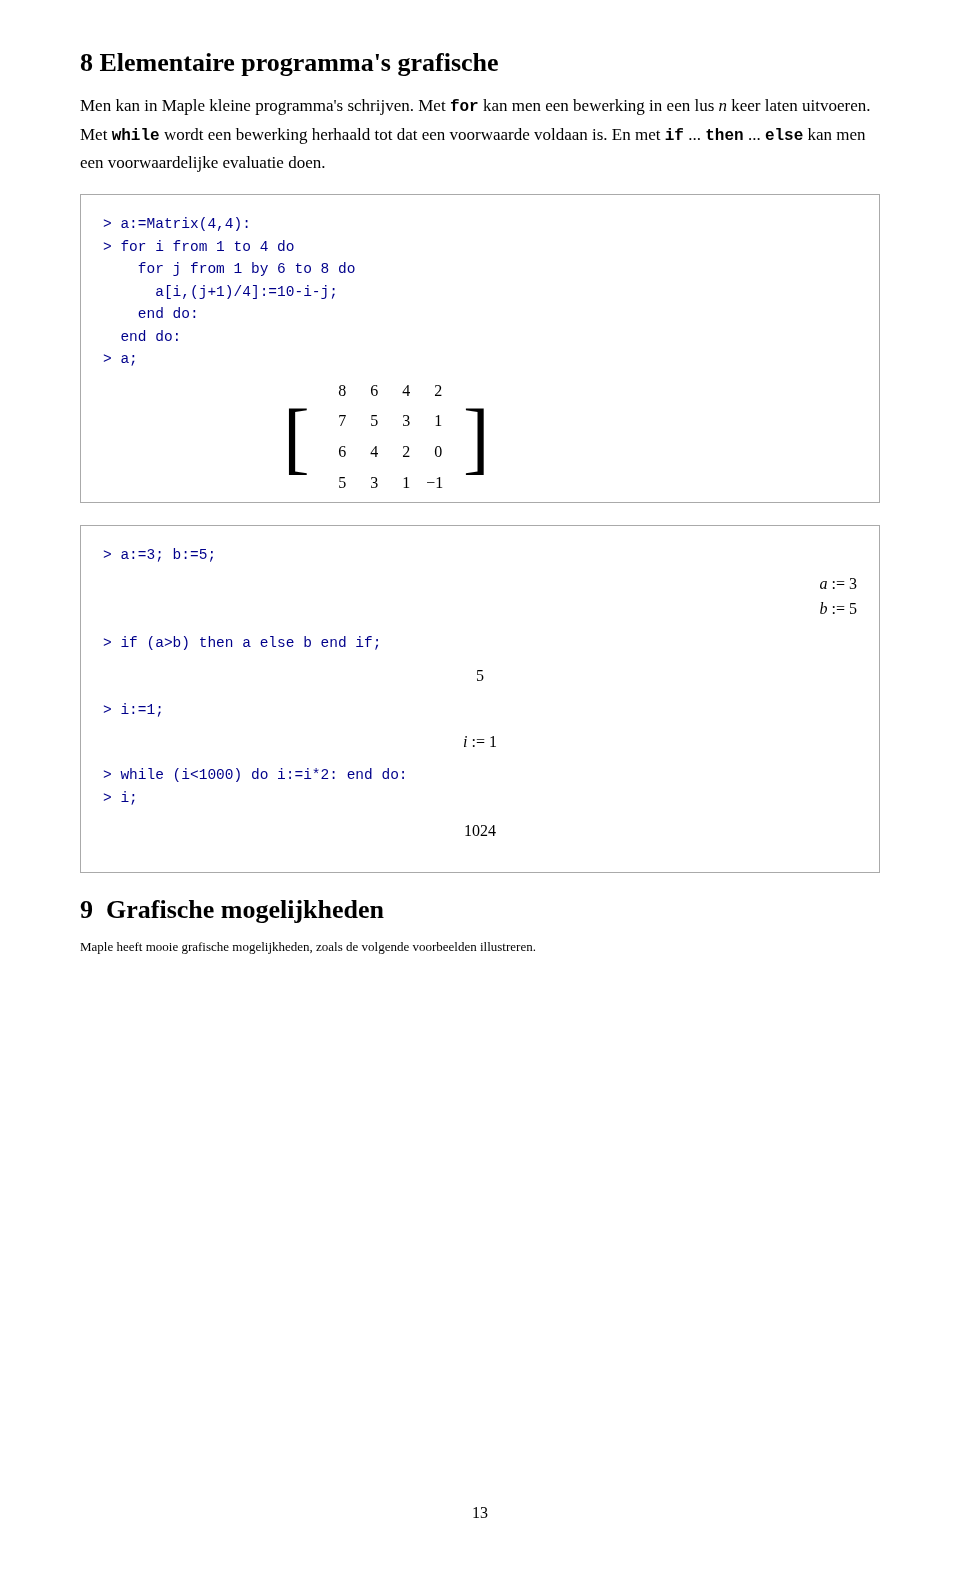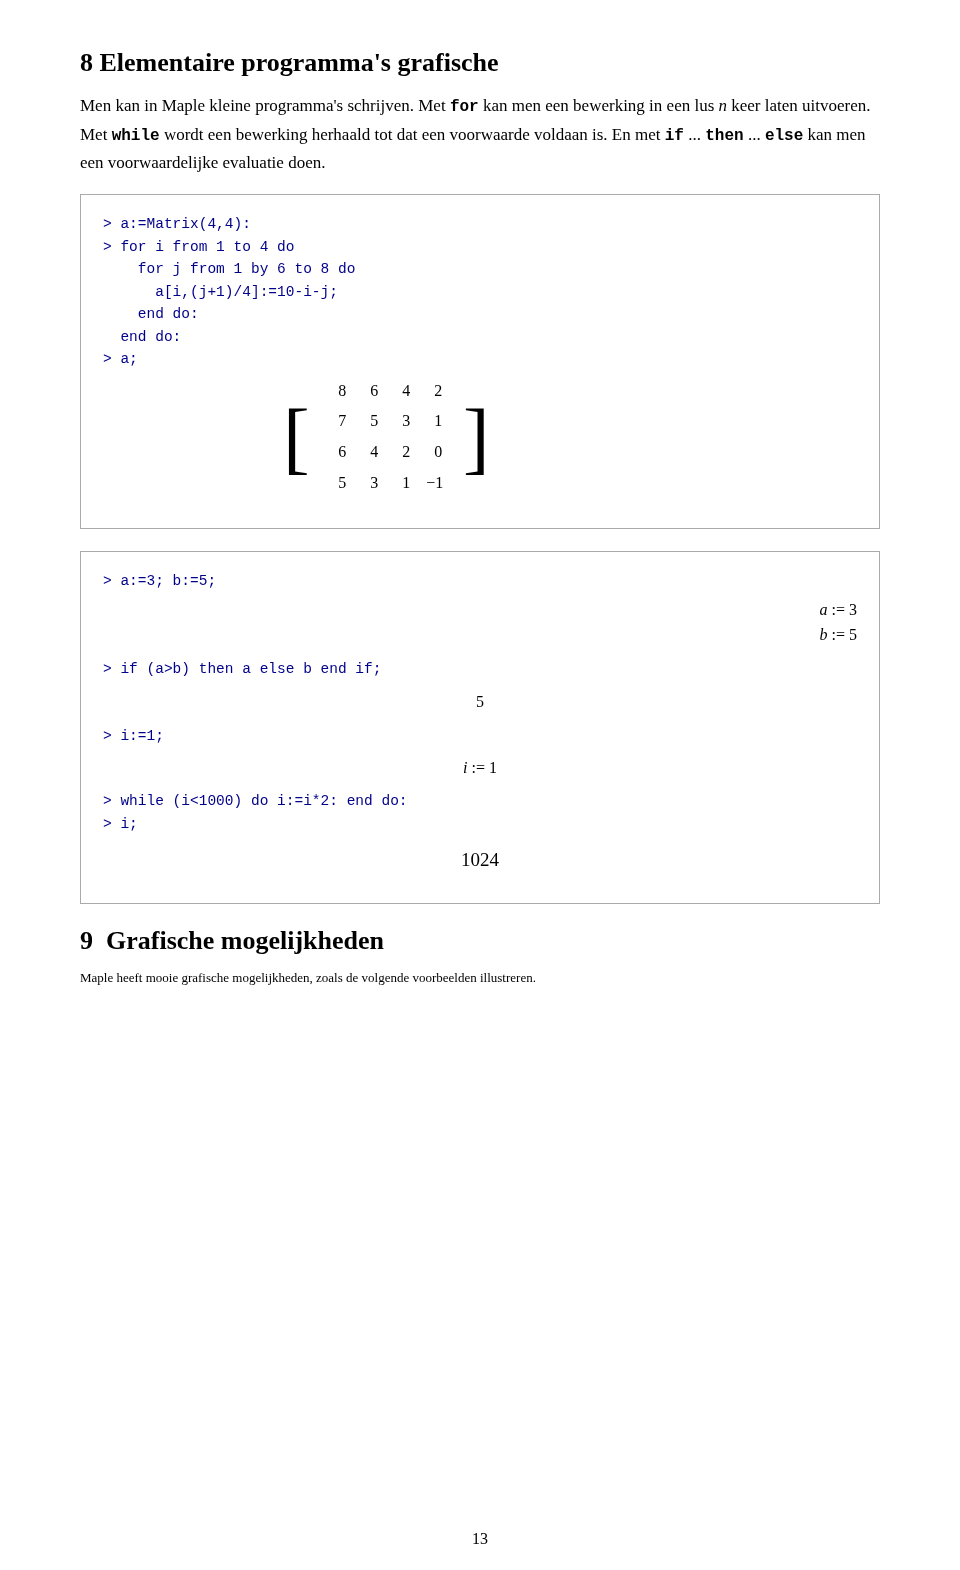--- a/index.html
+++ b/index.html
@@ -25,21 +25,21 @@
       margin-bottom: 18px;
     }
     .intro-text code, .inline-code {
       font-family: "Courier New", Courier, monospace;
       font-size: 16px;
       font-weight: bold;
       color: #000;
     }
     .code-box {
       border: 1px solid #aaa;
-      padding: 18px 22px 30px 22px;
+      padding: 18px 22px 4px 22px;
       margin-bottom: 22px;
       background: #fff;
       font-family: "Courier New", Courier, monospace;
       font-size: 14.5px;
       color: #00008B;
       line-height: 1.55;
       position: relative;
     }
     .code-box .code-line {
       display: block;
@@ -73,21 +73,21 @@
       font-family: "Times New Roman", Times, serif;
       font-size: 16px;
       margin: 0 4px;
     }
     .matrix-cell {
       text-align: right;
       padding: 2px 8px;
     }
     .page-footer {
       position: absolute;
-      bottom: 22px;
+      bottom: 48px;
       left: 0;
       width: 100%;
       text-align: center;
       font-size: 16px;
       font-family: "Times New Roman", Times, serif;
       color: #000;
     }
     .section9-title {
       font-size: 26px;
       font-weight: bold;
@@ -160,21 +160,21 @@
   </div>
 
   <span class="code-line" style="margin-top:4px; display:block;">&gt; i:=1;</span>
   <div style="text-align:center; margin: 8px 0 10px 0;">
     <span style="font-family:'Times New Roman',serif; font-size:16px; color:#000;"><em>i</em> := 1</span>
   </div>
 
   <span class="code-line">&gt; while (i&lt;1000) do i:=i*2: end do:</span>
   <span class="code-line">&gt; i;</span>
   <div style="text-align:center; margin: 10px 0 4px 0;">
-    <span style="font-family:'Times New Roman',serif; font-size:19px; color:#000;">1024</span>
+    <span style="font-family:'Times New Roman',serif; font-size:16px; color:#000;">1024</span>
   </div>
 
 </div>
 
 <h2 class="section9-title">
   <span>9</span>&nbsp;
   <span>Grafische mogelijkheden</span>
 </h2>
 <p class="section9-text">Maple heeft mooie grafische mogelijkheden, zoals de volgende voorbeelden illustreren.</p>
 

